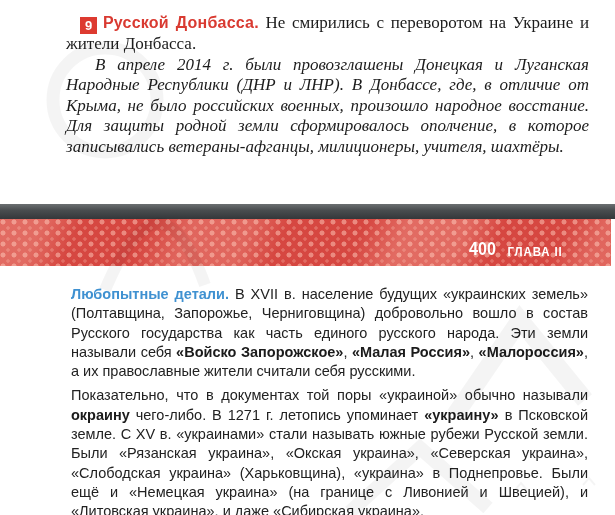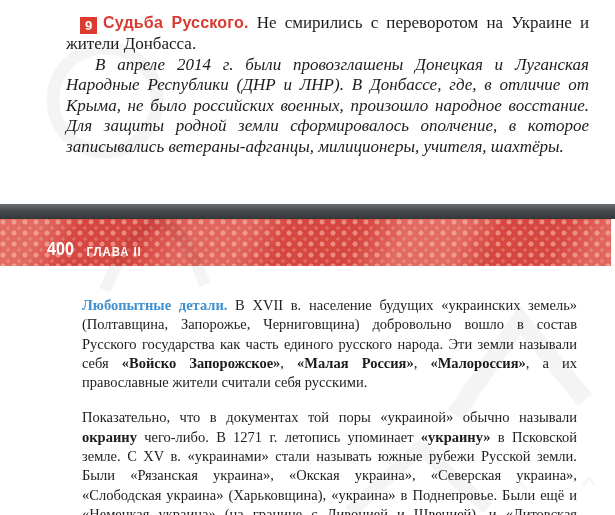--- a/index.html
+++ b/index.html
@@ -44,50 +44,50 @@
     background-color:#d64741;
     background-image:
       radial-gradient(circle at 3px 3px, rgba(255,205,190,.50) 2.1px, transparent 2.9px),
       radial-gradient(circle at 8px 9px, rgba(255,205,190,.28) 1.4px, transparent 2.1px),
       linear-gradient(115deg,
         rgba(255,190,175,.30) 0 7%, transparent 13% 24%,
         rgba(255,190,175,.26) 31% 40%, transparent 46% 58%,
         rgba(255,190,175,.30) 65% 74%, transparent 80% 90%,
         rgba(255,190,175,.26) 96% 100%);
     background-size:11px 11px, 11px 11px, 100% 100%;
-    display:flex;align-items:flex-end;justify-content:flex-start;
+    display:flex;align-items:flex-end;justify-content:flex-end;
     padding:0 48px 8px 47px;box-sizing:border-box;
     color:#fff;font-family:"Liberation Sans", sans-serif;font-weight:bold;
   }
   .page-num{font-size:19px;line-height:1;transform:scaleX(.85);transform-origin:left bottom;}
   .chapter{font-size:13px;line-height:1;letter-spacing:1px;transform:scaleX(.88);transform-origin:right bottom;}
 
   
   .bottom-section{position:absolute;left:0;top:266px;width:615px;height:249px;background:#fff;z-index:2;}
   .details-text{position:absolute;left:66px;top:14px;width:527px;color:#222;
     font-family:"Liberation Sans", sans-serif;
     font-size:14.5px;line-height:19.3px;text-align:justify;}
-  .details-text p{margin:16px;font-family:Liberation Serif, serif;}
+  .details-text p{margin:5px;}
   .blue-bold{color:#3f91d1;font-weight:bold;}
   .details-text b{color:#1b1b1b;}
 
   
   .watermark{position:absolute;left:0;top:0;width:615px;height:515px;z-index:6;pointer-events:none;}
 </style>
 </head>
 <body>
 
 <div class="page">
 
   <div class="edge-left"></div>
   <div class="edge-right"></div>
 
   <div class="top-section">
     <div class="top-text">
-      <p class="p-lead"><span class="num-badge">9</span><span class="red-title">Судьба Русского.</span><span> Не смирились с переворотом на Украине и жители Донбасса.</span></p>
+      <p class="p-lead"><span class="num-badge">9</span><span class="red-title">Русской Донбасса.</span><span> Не смирились с переворотом на Украине и жители Донбасса.</span></p>
       <p class="p-body">В апреле 2014 г. были провозглашены Донецкая и Луганская Народные Республики (ДНР и ЛНР). В Донбассе, где, в отличие от Крыма, не было российских военных, произошло народное восстание. Для защиты родной земли сформировалось ополчение, в которое записывались ветераны-афганцы, милиционеры, учителя, шахтёры.</p>
     </div>
   </div>
 
   <div class="band-dark"></div>
 
   <div class="band-red">
     <span class="page-num">400</span>
     <span class="chapter">ГЛАВА II</span>
   </div>

